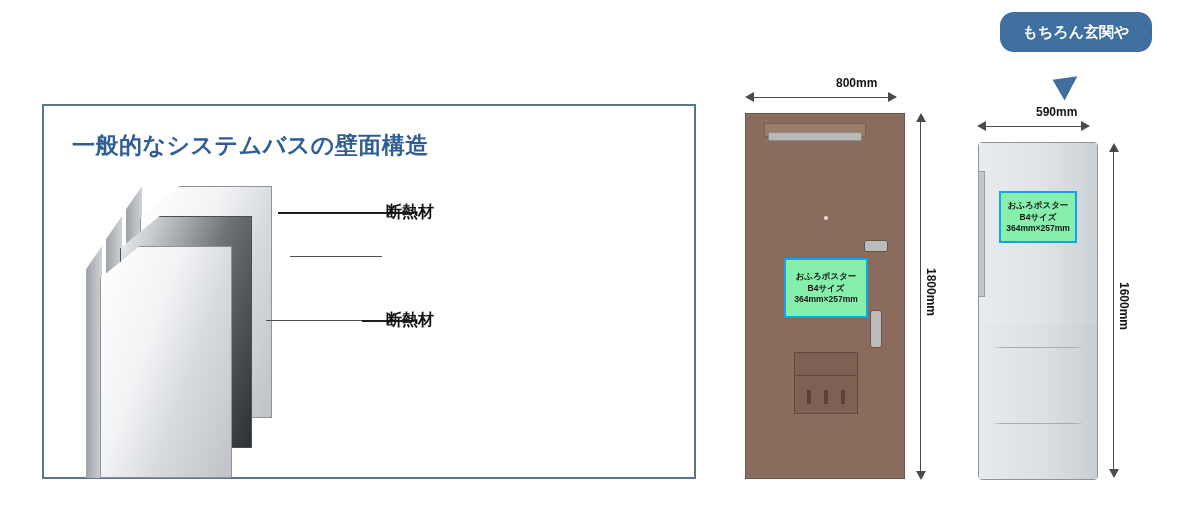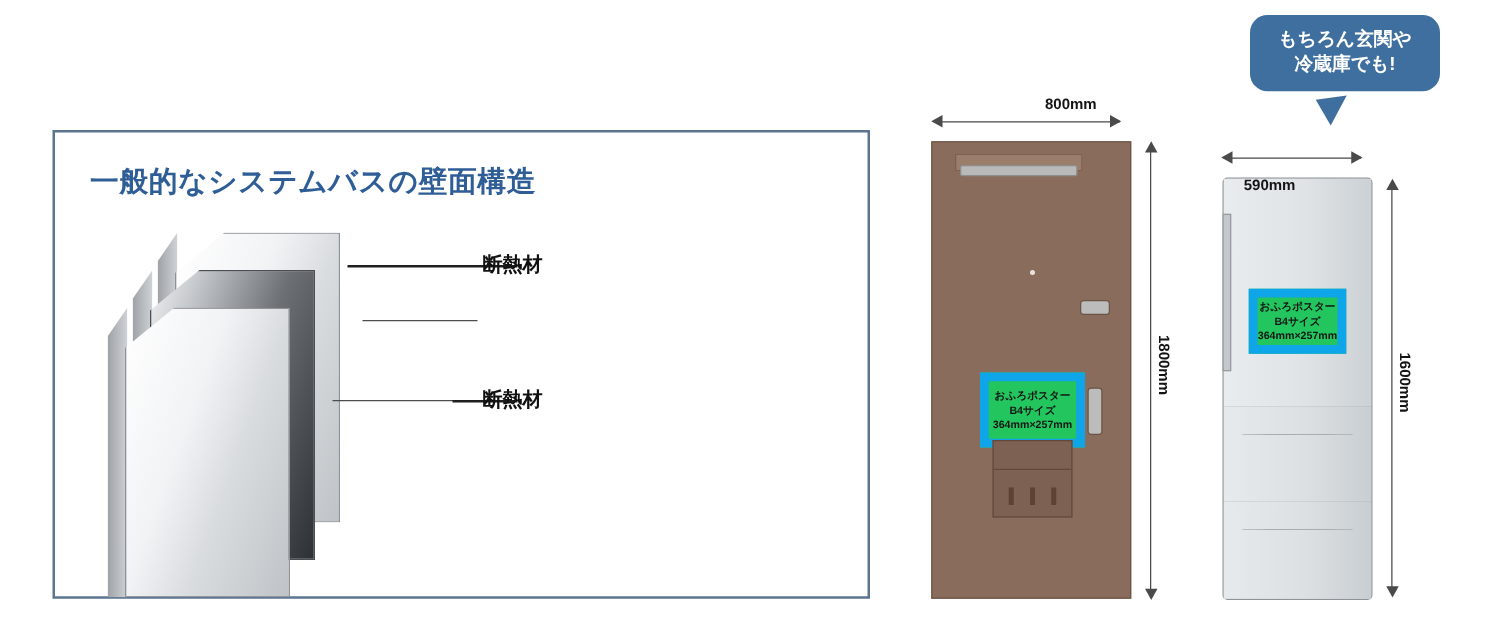--- a/index.html
+++ b/index.html
@@ -189,29 +189,28 @@
     left: 124px;
     top: 196px;
     width: 10px;
     height: 36px;
     border: 1px solid #6b5446;
     border-radius: 3px;
     background: #bcbcbc;
   }
   .poster {
     position: absolute;
-    background: #22c55e;
-    border: 7px solid #0ea5e9;
+    background: #86efac;
+    border: 2px solid #0ea5e9;
     text-align: center;
     box-sizing: border-box;
     display: flex;
     flex-direction: column;
     justify-content: center;
     gap: 1px;
-    margin-top: 40px;
   }
   .poster span {
     display: block;
     font-size: 8.5px;
     font-weight: bold;
     color: #151515;
     line-height: 1.25;
   }
   #bath-poster {
     left: 38px;
@@ -444,26 +443,25 @@
     <div class="poster" id="fridge-poster">
       <span>おふろポスター</span>
       <span>B4サイズ</span>
       <span>364mm×257mm</span>
     </div>
   </div>
 
   <div class="dim-h" style="left:985px; top:126px; width:104px;"></div>
   <div class="arrow left" style="left:977px; top:121px;"></div>
   <div class="arrow right" style="left:1081px; top:121px;"></div>
-  <div class="dim-label" style="left:995px; top:105px;margin-top:36px;">590mm</div>
+  <div class="dim-label" style="left:1036px; top:105px;">590mm</div>
 
   <div class="dim-v" style="left:1113px; top:150px; height:326px;"></div>
   <div class="arrow up" style="left:1109px; top:143px;"></div>
   <div class="arrow down" style="left:1109px; top:469px;"></div>
   <div class="dim-label vert" style="left:1117px; top:282px;">1600mm</div>
 
   <div class="bubble">
     <div>もちろん玄関や</div>
-    <div>冷蔵庫でも!</div>
   </div>
   <div class="bubble-tail"></div>
 
 </div>
 
 </body></html>

